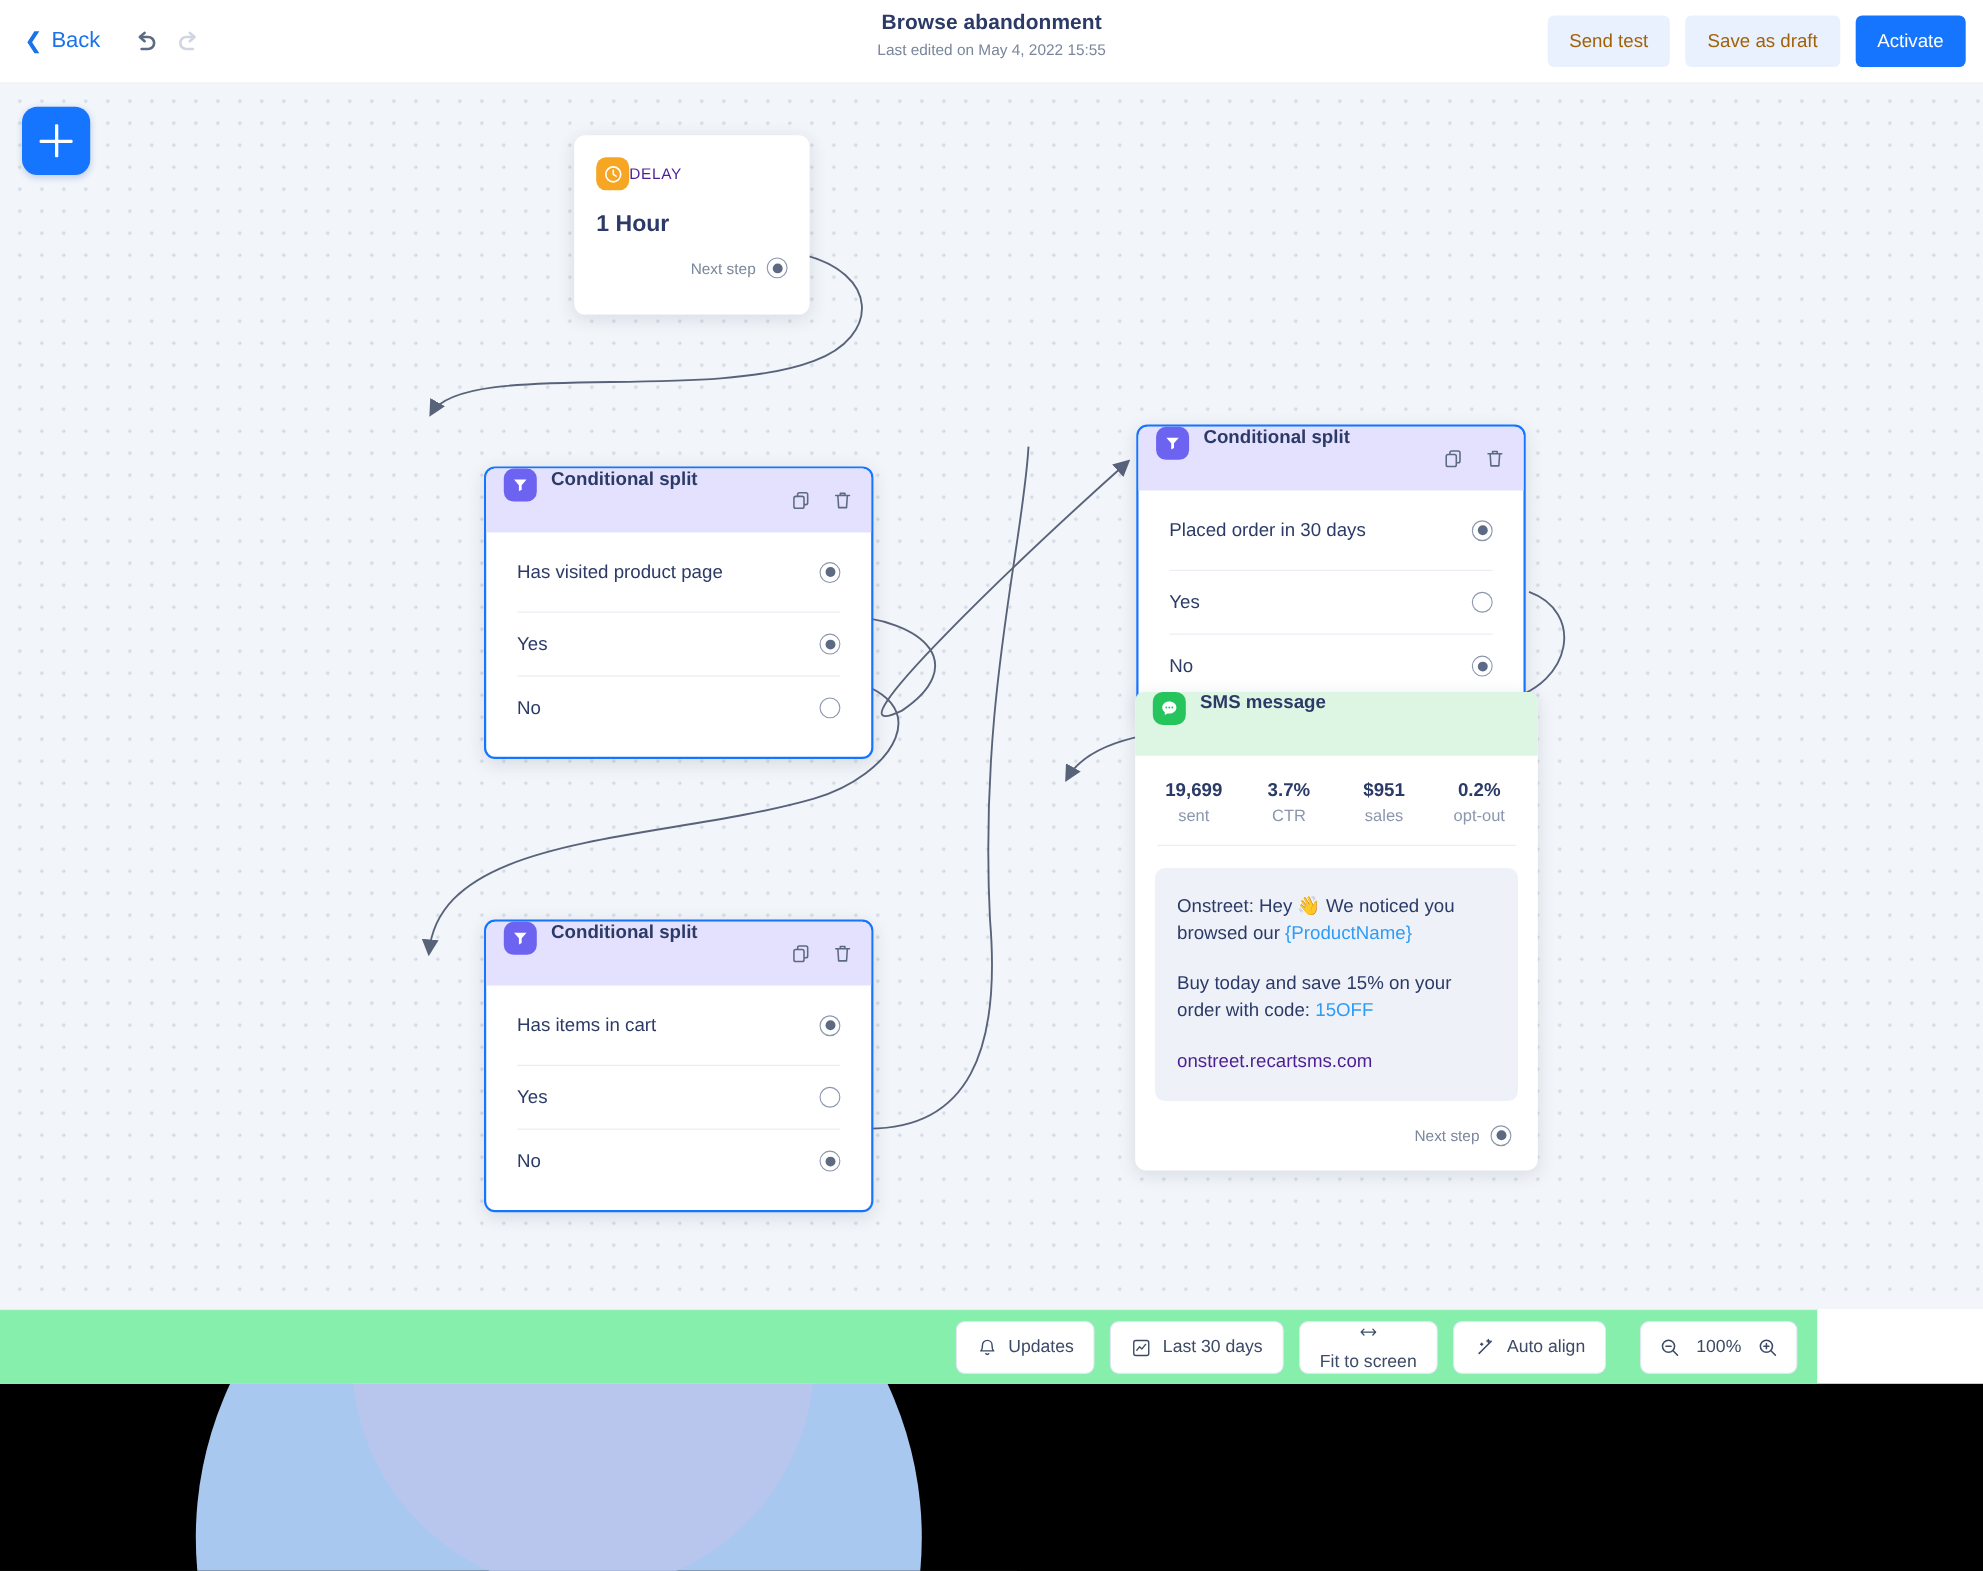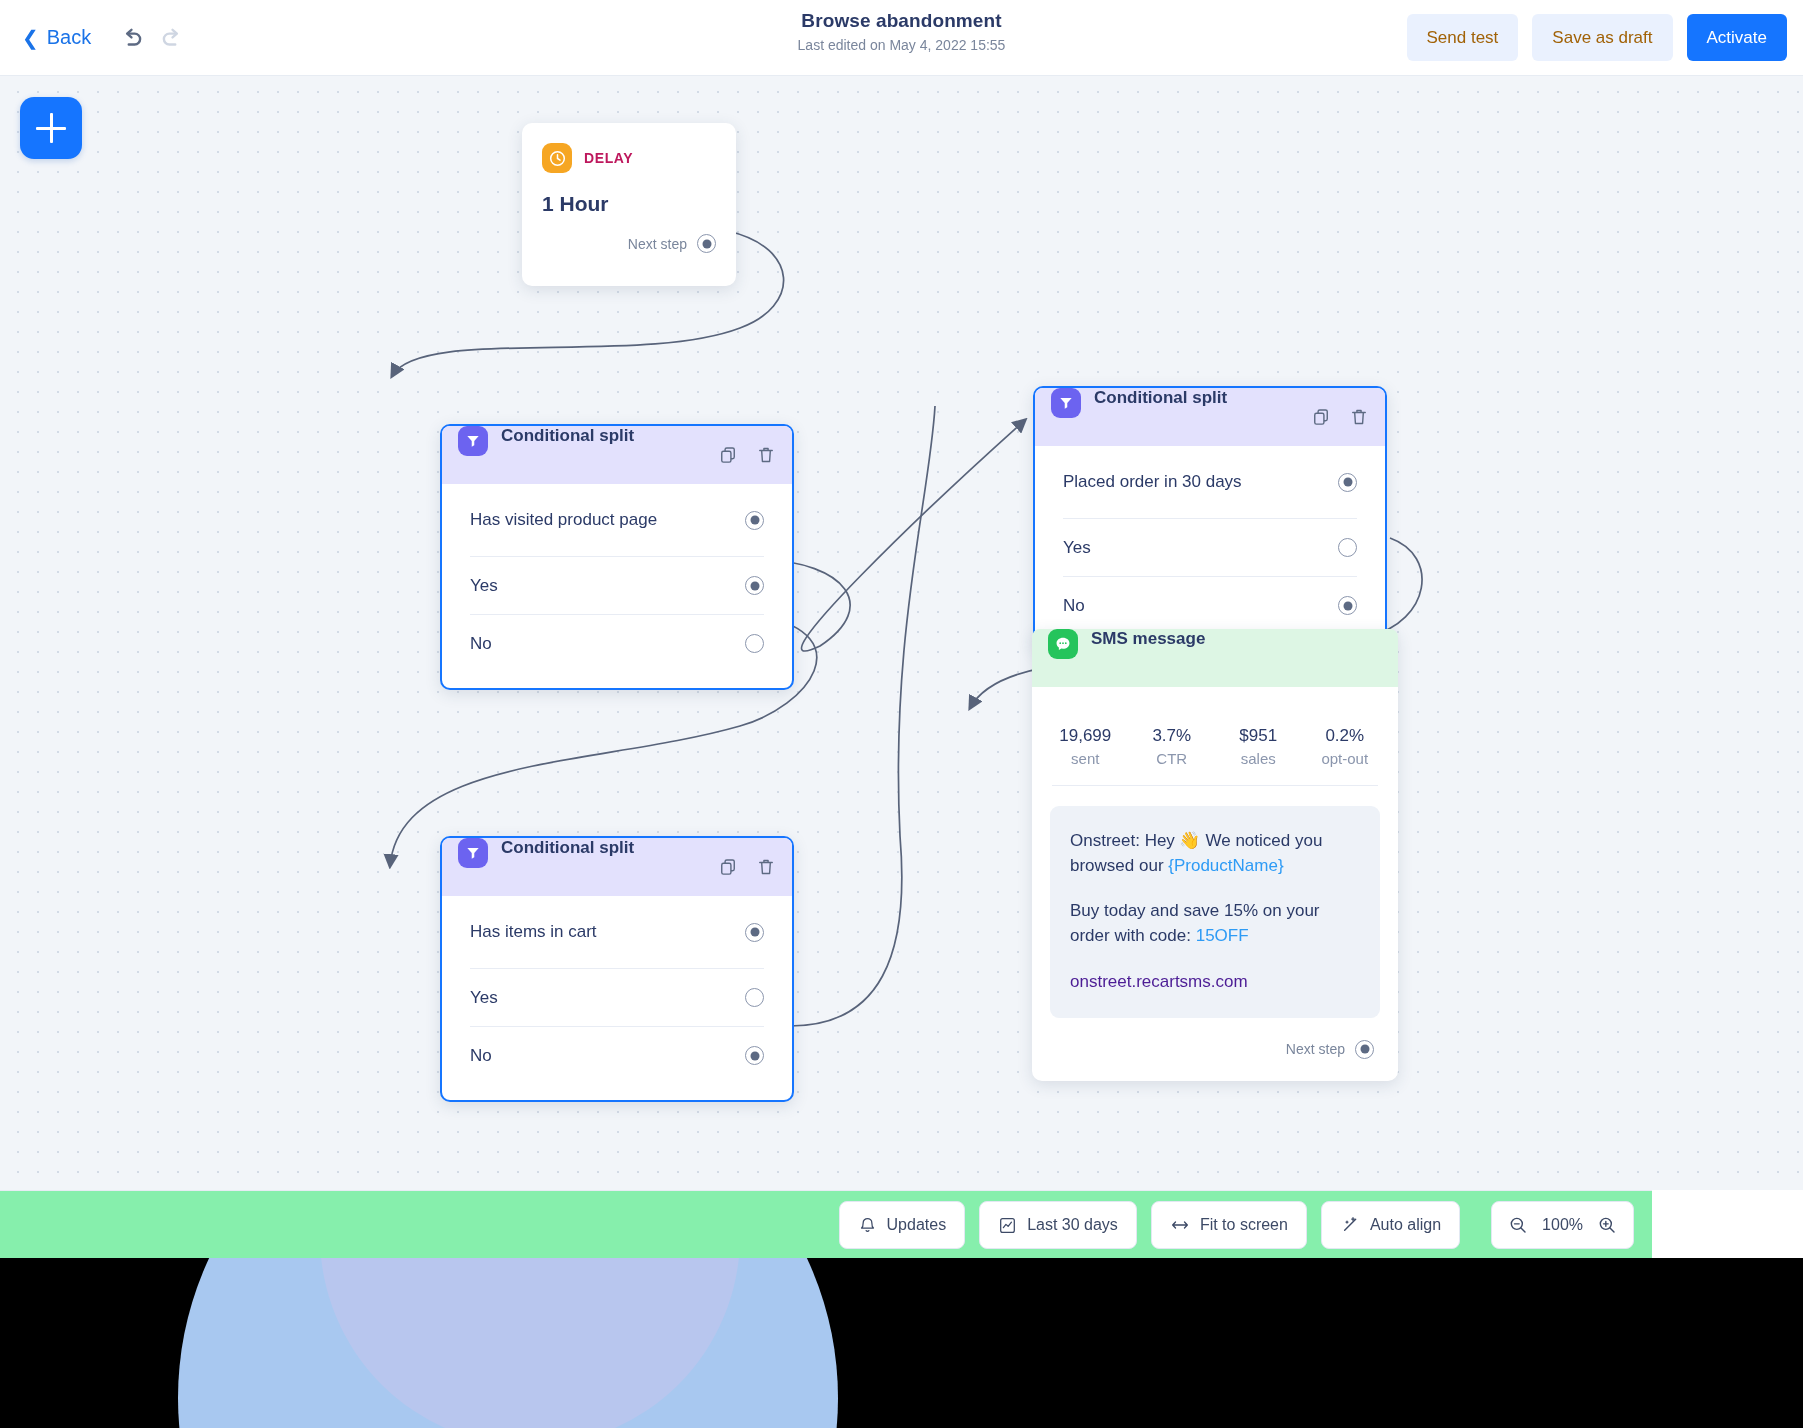--- a/index.html
+++ b/index.html
@@ -119,33 +119,33 @@
   .radio.on::after {
     content: ""; position: absolute; left: 50%; top: 50%;
     width: 9px; height: 9px; border-radius: 50%; background: #5d6a83;
     transform: translate(-50%, -50%);
   }
   .node-pad-bot { height: 16px; }
 
   
   .delay-node { width: 214px; height: 163px; padding: 20px 20px 0 20px; }
   .delay-top { display: flex; align-items: center; }
-  .delay-kind { margin-left: 12px; font-size: 14px; font-weight: bold; color: #be185d; letter-spacing: .6px;}
+  .delay-kind { font-size: 14px; font-weight: normal; color: #4c1d95; letter-spacing: .6px;}
   .delay-value { margin-top: 19px; font-size: 21px; font-weight: bold; color: #2b3a67; }
   .next-step {
     display: flex; align-items: center; justify-content: flex-end; gap: 10px;
     font-size: 14px; color: #7a869c; cursor: pointer;
   }
   .delay-next { margin-top: 18px; }
 
   
   .sms-node { width: 366px; }
   .sms-stats { display: flex; padding: 22px 10px 18px 10px; }
   .stat { flex: 1; text-align: center; }
-  .stat-v { font-size: 17px; font-weight: normal; color: #2b3a67; margin-top: 17px; }
+  .stat-v { font-size: 17px; font-weight: bold; color: #2b3a67; }
   .stat-l { font-size: 15px; color: #8b96ad; margin-top: 4px; }
   .sms-divider { height: 1px; background: #e8ecf4; margin: 0 20px; }
   .sms-bubble {
     margin: 20px 18px 0 18px; background: #eef2f8; border-radius: 9px;
     padding: 22px 20px 24px 20px; font-size: 17px; line-height: 1.48; color: #2b3a67;
   }
   .sms-bubble p + p { margin-top: 20px; }
   .tok { color: #2e9bf5; }
   .lnk { color: #4c1d95; }
   .sms-next { padding: 22px 24px 22px 0; }
@@ -388,21 +388,21 @@
       </div>
 
       <div style="display:flex;align-items:center;gap:10px;height:48px;padding:0 18px;border:1px solid #e2e8f2;border-radius:8px;background:#fff;cursor:pointer;">
         <svg width="19" height="19" viewBox="0 0 24 24" fill="none">
           <rect x="3.4" y="3.4" width="17.2" height="17.2" rx="2.4" stroke="#3d4a66" stroke-width="1.6"></rect>
           <path d="M6.8 14.6 10 10.6l2.8 2.4 4.2-5.2" stroke="#3d4a66" stroke-width="1.6" stroke-linecap="round" stroke-linejoin="round"></path>
         </svg>
         <span style="font-size:16px;color:#3d4a66;">Last 30 days</span>
       </div>
 
-      <div style="display:flex;align-items:center;gap:10px;height:48px;padding:0 18px;border:1px solid #e2e8f2;border-radius:8px;background:#fff;cursor:pointer;">
+      <div style="display:flex;align-items:center;gap:10px;height:48px;padding:0 18px;border:1px solid #e2e8f2;border-radius:8px;background:#fff;cursor:pointer;flex-direction:column;">
         <svg width="20" height="20" viewBox="0 0 24 24" fill="none">
           <path d="M3.6 12h16.8M6.6 8.4 3.2 12l3.4 3.6M17.4 8.4 20.8 12l-3.4 3.6" stroke="#3d4a66" stroke-width="1.6" stroke-linecap="round" stroke-linejoin="round"></path>
         </svg>
         <span style="font-size:16px;color:#3d4a66;">Fit to screen</span>
       </div>
 
       <div style="display:flex;align-items:center;gap:10px;height:48px;padding:0 18px;border:1px solid #e2e8f2;border-radius:8px;background:#fff;cursor:pointer;">
         <svg width="20" height="20" viewBox="0 0 24 24" fill="none">
           <path d="M18.8 5.2 7.4 16.6M5.6 18.4l1.8-1.8" stroke="#3d4a66" stroke-width="1.7" stroke-linecap="round"></path>
           <path d="M15.6 3.2v3.4M14 4.9h3.3M8.4 7.2v2.4M7.2 8.4h2.4" stroke="#3d4a66" stroke-width="1.5" stroke-linecap="round"></path>

